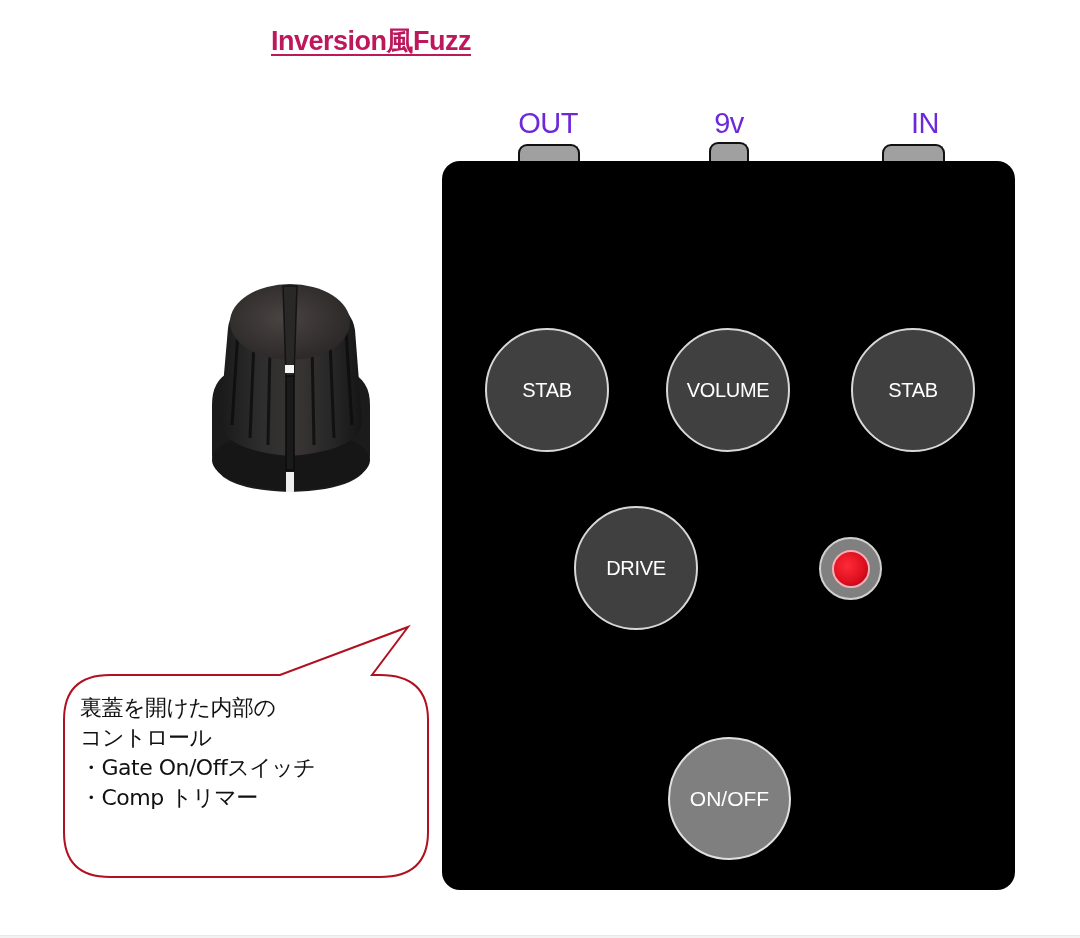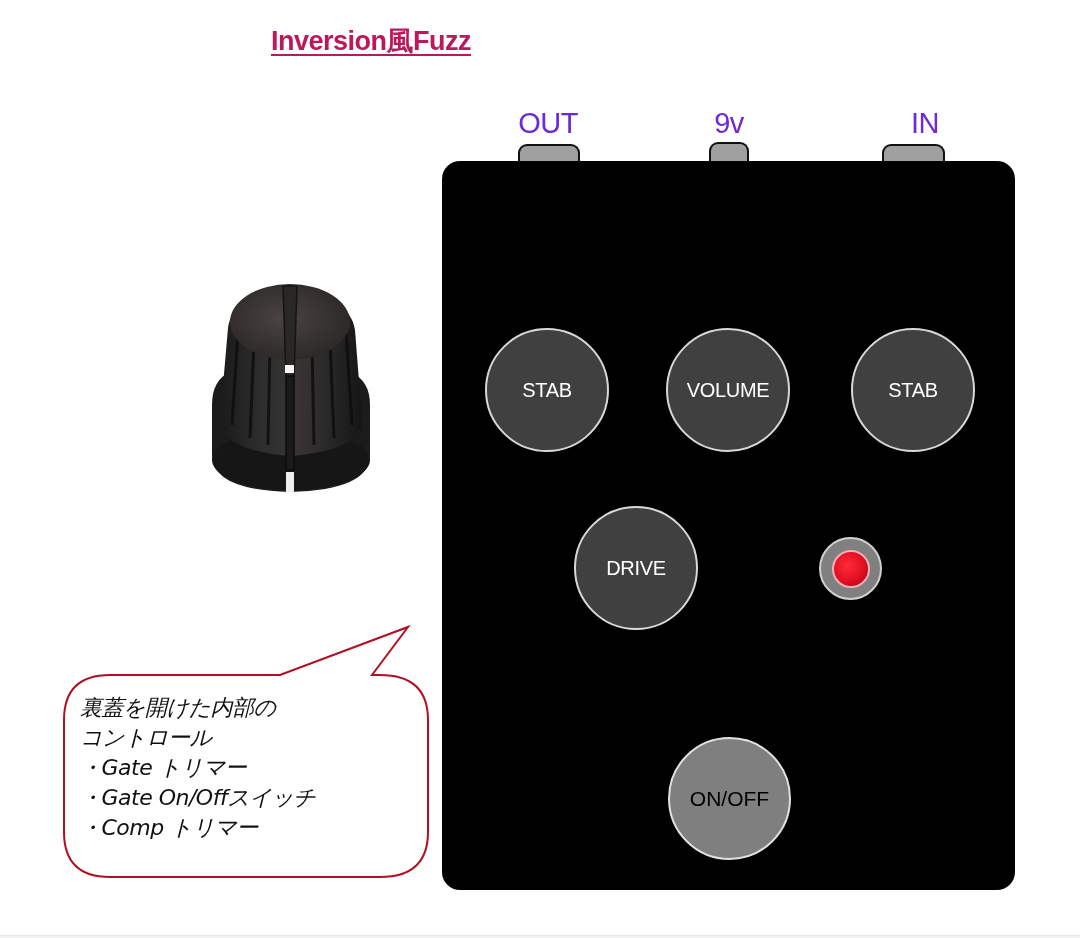--- a/index.html
+++ b/index.html
@@ -42,29 +42,29 @@
     }
     .led {
       position: absolute; left: 11px; top: 11px; width: 38px; height: 38px;
       border-radius: 50%; border: 2px solid #f4b0b8; box-sizing: border-box;
       background: radial-gradient(circle at 40% 40%, #ff2a3a 0%, #e01020 55%, #a00010 100%);
     }
     .onoff {
       position: absolute; left: 668px; top: 737px; width: 123px; height: 123px;
       border-radius: 50%; background: #7f7f7f; border: 2px solid #e0e0e0; box-sizing: border-box;
       display: flex; align-items: center; justify-content: center;
-      color: #000000; font-size: 21px;
+      color: #ffffff; font-size: 21px;
     }
     .knob-photo { position: absolute; left: 190px; top: 260px; width: 200px; height: 250px; }
     .callout { position: absolute; left: 60px; top: 620px; width: 380px; height: 262px; }
     .callout-text {
       position: absolute; left: 80px; top: 693px; font-size: 22px; color: #111;
       line-height: 30px; font-family: "DejaVu Sans", sans-serif; letter-spacing: -0.5px;
     }
-    .callout-text div { white-space: nowrap; font-style: italic; }
+    .callout-text div { white-space: nowrap; }
   </style>
 </head>
 <body>
 
 <div class="title">Inversion風Fuzz</div>
 
 <div class="jack-label" style="left:548px;">OUT</div>
 <div class="jack-label" style="left:729px;text-align:center;">9v</div>
 <div class="jack-label" style="left:913px;margin-left:12px;">IN</div>
 
@@ -133,18 +133,17 @@
 
   <rect x="96" y="212" width="8" height="20" fill="#eeeeee"></rect>
 </svg>
 
 <svg class="callout" viewBox="0 0 380 262">
   <path d="M50 55 L220 55 L348 7 L312 55 L320 55 Q368 55 368 100 L368 212 Q368 257 320 257 L50 257 Q4 257 4 212 L4 100 Q4 55 50 55 Z" fill="#ffffff" stroke="#b01020" stroke-width="2"></path>
 </svg>
 <div class="callout-text">
   <div>裏蓋を開けた内部の</div>
   <div>コントロール</div>
-  <div>・Gate トリマー</div>
   <div>・Gate On/Offスイッチ</div>
   <div>・Comp トリマー</div>
 </div>
 
 <div class="bottom-strip"></div>
 
 </body></html>

